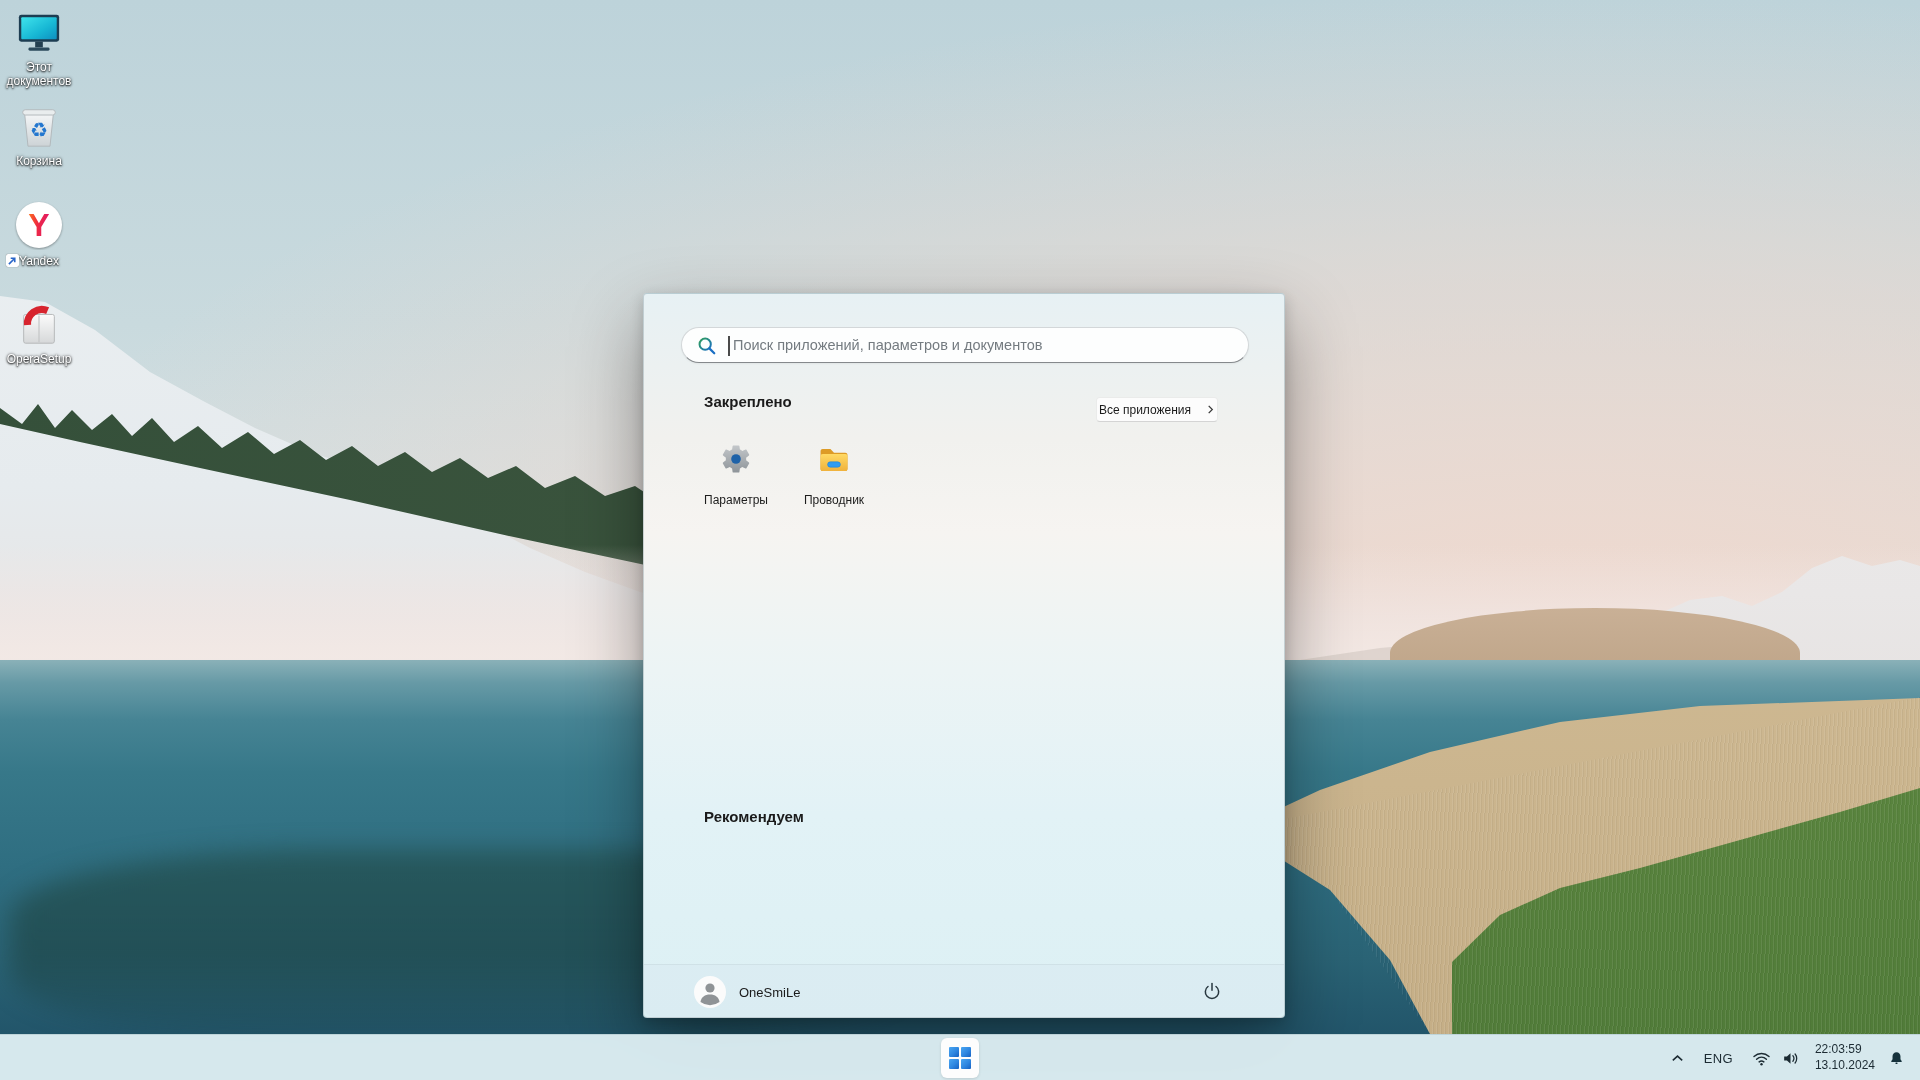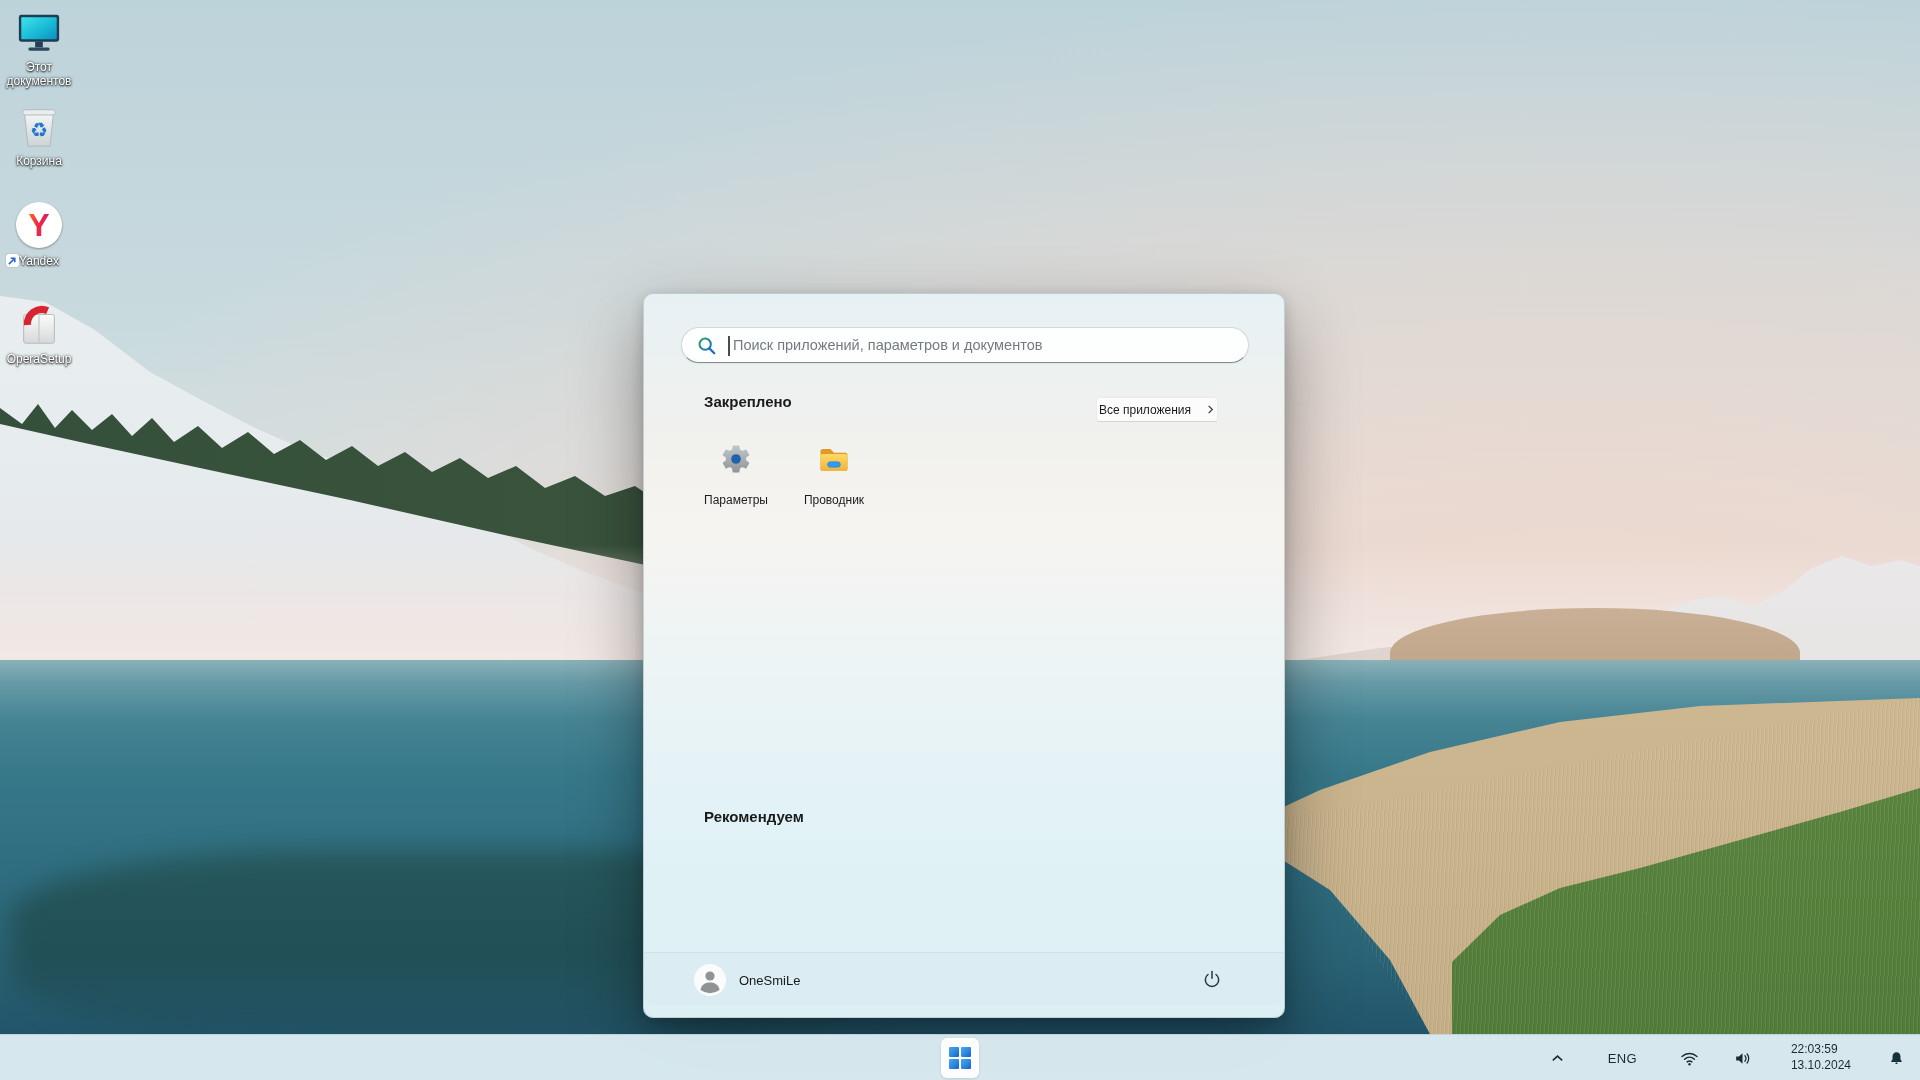--- a/index.html
+++ b/index.html
@@ -36,57 +36,57 @@
 
   
   .desk-item { position:absolute; left:0; width:78px; text-align:center; cursor:default; }
   .desk-item .dico { display:block; margin:0 auto; position:relative; }
   .desk-label { margin-top:4px; font-size:12px; line-height:1.18; color:#fff;
     text-shadow:0 1px 2px rgba(0,0,0,.95), 0 0 3px rgba(0,0,0,.8); }
   .shortcut-badge { position:absolute; left:6px; bottom:1px; width:13px; height:13px; background:#fff; border-radius:2px;
     box-shadow:0 0 1px rgba(0,0,0,.6); display:flex; align-items:center; justify-content:center; }
 
   
-  .start-menu { position:absolute; left:643px; top:293px; width:642px; height:725px; border-radius:10px;
+  .start-menu { position:absolute; left:643px; top:293px; width:642px; height:725px; border-radius:4px;
     background:linear-gradient(180deg,#e7f1f4 0%,#f1f1ee 20%,#f6f4f1 33%,#ecf4f5 52%,#e2f2f6 72%,#dcf0f4 100%);
     border:1px solid rgba(120,140,150,.35); box-shadow:0 30px 70px rgba(0,0,0,.38), 0 4px 14px rgba(0,0,0,.18); }
   .search-pill { position:absolute; left:37px; top:33px; width:568px; height:36px; background:#fdfefe;
     border:1px solid #d3d7d9; border-bottom-color:#85898c; border-radius:18px; box-shadow:0 1px 2px rgba(0,0,0,.05); }
   .search-pill .mag { position:absolute; left:15px; top:8px; }
   .search-caret { position:absolute; left:46px; top:8px; width:1.5px; height:20px; background:#4a4a4a; }
   .search-input { position:absolute; left:51px; top:0; width:505px; height:100%; border:none; outline:none; background:transparent;
     font-size:14.5px; color:#222; font-family:inherit; }
   .search-input::placeholder { color:#747b80; opacity:1; }
   .sec-title { position:absolute; font-size:15px; font-weight:700; color:#1b1b1b;text-align:center; }
   .all-apps-btn { position:absolute; left:452px; top:103px; width:122px; height:25px; background:rgba(255,255,255,.8);
     border:1px solid rgba(0,0,0,.07); border-bottom-color:rgba(0,0,0,.16); border-radius:4px;
     display:flex; align-items:center; justify-content:center; gap:15px; font-size:12px; color:#1b1b1b; cursor:pointer; }
   .tile { position:absolute; top:136px; width:96px; height:86px; border-radius:6px; text-align:center; cursor:pointer; }
   .tile .tico { margin:12px auto 0; display:block; }
   .tile-label { margin-top:17px; font-size:12px; color:#1d1d1d; }
   .rec-item { position:absolute; left:44px; top:546px; width:330px; height:60px; border-radius:6px; cursor:pointer; }
   .rec-ico { position:absolute; left:18px; top:12px; }
   .rec-title { position:absolute; left:62px; top:13px; font-size:13.5px; color:#1a1a1a; }
   .rec-sub { position:absolute; left:62px; top:32px; font-size:12.5px; color:#5b6770; }
-  .menu-footer { position:absolute; left:0; right:0; bottom:12px; height:53px; border-top:1px solid rgba(0,0,0,.05);
+  .menu-footer { position:absolute; left:0; right:0; bottom:0; height:53px; border-top:1px solid rgba(0,0,0,.05);
     background:rgba(216,234,240,.55); border-radius:0 0 10px 10px;text-decoration:underline; }
   .user-btn { position:absolute; left:48px; top:9px; height:36px; display:flex; align-items:center; gap:13px;
     padding:0 10px 0 2px; border-radius:4px; cursor:pointer; }
   .user-name { font-size:13px; color:#1a1a1a; }
   .power-btn { position:absolute; left:549px; top:8px; width:38px; height:36px; border-radius:4px;
     display:flex; align-items:center; justify-content:center; cursor:pointer; }
 
   
   .taskbar { position:absolute; left:0; bottom:0; width:1920px; height:46px; background:rgba(214,232,237,.97);
     border-top:1px solid rgba(120,150,160,.25); }
   .start-btn { position:absolute; left:941px; top:3px; width:38px; height:40px; border-radius:6px; background:#fdfdfd;
     box-shadow:0 1px 3px rgba(0,0,0,.12); display:flex; align-items:center; justify-content:center; cursor:pointer; }
   .win-logo { width:22px; height:22px; display:grid; grid-template-columns:1fr 1fr; grid-template-rows:1fr 1fr; gap:2px; }
   .win-logo span { background:linear-gradient(135deg,#4aa6f2 0%,#2e86e0 55%,#1560c2 100%); border-radius:1px; }
-  .tray { position:absolute; right:10px; top:0; height:46px; display:flex; align-items:center; color:#1c2b33;gap:24px; }
+  .tray { position:absolute; right:10px; top:0; height:46px; display:flex; align-items:center; color:#1c2b33; }
   .tray-btn { display:flex; align-items:center; justify-content:center; height:34px; border-radius:4px; cursor:pointer; padding:0 5px; }
   .lang { font-size:13px; margin:0 9px; letter-spacing:.3px; }
   .clock { font-size:12px; line-height:1.3; margin:0 8px 0 10px; cursor:pointer; }
 </style>
 </head>
 <body>
 
 <div class="screen">
 
   <div class="wallpaper">

